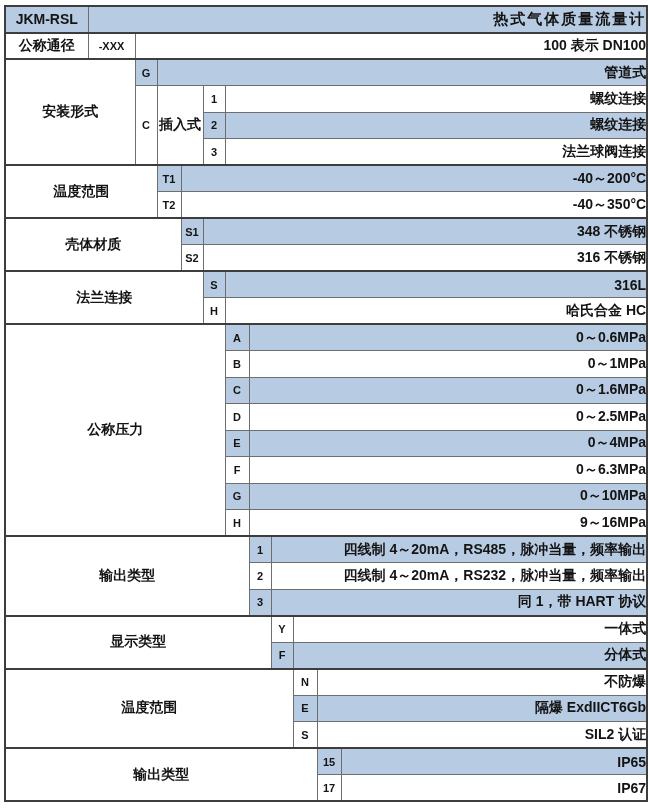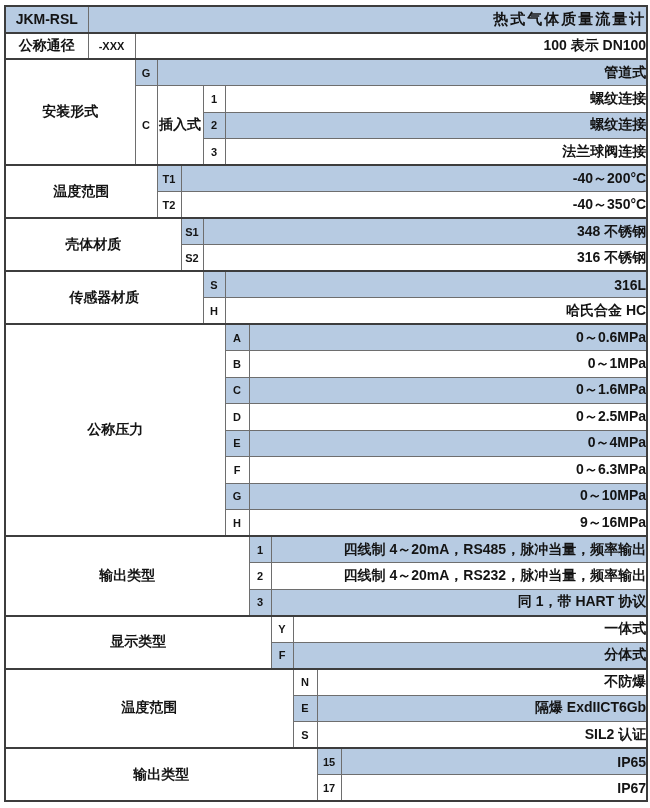--- a/index.html
+++ b/index.html
@@ -101,21 +101,21 @@
     <td class="lab" rowspan="2" colspan="4">壳体材质</td>
     <td class="code f">S1</td>
     <td class="desc f" colspan="7">348 不锈钢</td>
   </tr>
   <tr>
     <td class="code">S2</td>
     <td class="desc" colspan="7">316 不锈钢</td>
   </tr>
 
   <tr class="sec">
-    <td class="lab" rowspan="2" colspan="5">传感器材质</td>
+    <td class="lab" rowspan="2" colspan="5">法兰连接</td>
     <td class="code f">S</td>
     <td class="desc f" colspan="6">316L</td>
   </tr>
   <tr>
     <td class="code">H</td>
     <td class="desc" colspan="6">哈氏合金 HC</td>
   </tr>
 
   <tr class="sec">
     <td class="lab" rowspan="8" colspan="6">公称压力</td>

